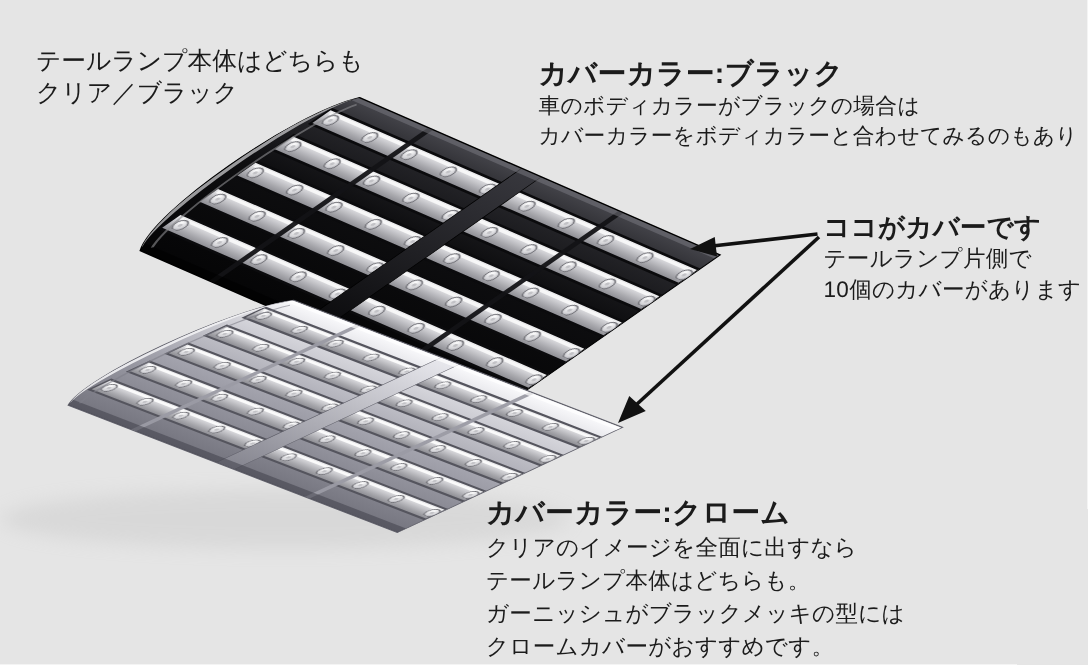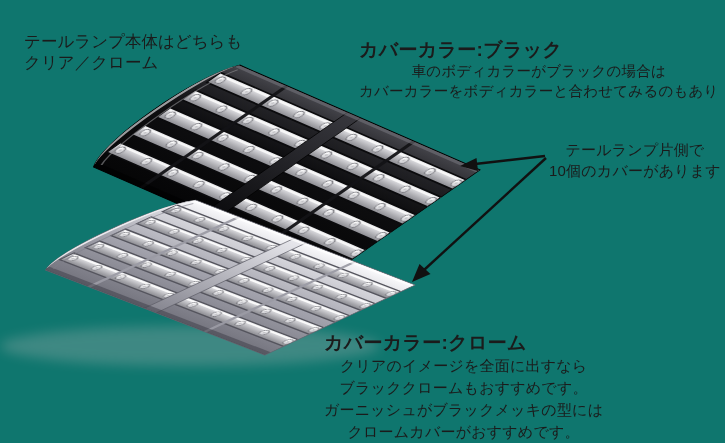--- a/index.html
+++ b/index.html
@@ -1,27 +1,27 @@
 <!DOCTYPE html>
 <html><head>
 <meta charset="utf-8">
 <style>
   html,body{margin:0;padding:0;background:#ffffff;}
   .canvas{
     position:relative;
     width:725px;height:443px;
-    background:#0f766e;
+    background:#e5e5e5;
     overflow:hidden;
     font-family:"Liberation Sans","DejaVu Sans",sans-serif;
     color:#1b1b1b;
   }
   .art{position:absolute;left:0;top:0;width:725px;height:443px;}
   .note{position:absolute;white-space:nowrap;}
   .note .title{letter-spacing:.3px;font-weight:bold;}
-  .note .body{letter-spacing:.2px;text-align:center;}
+  .note .body{letter-spacing:.2px;}
 
   .note-both{left:24px;top:31px;font-size:16.5px;line-height:21px;}
   .note-black{left:359px;top:38px;}
   .note-black .title{font-size:19px;line-height:23px;}
   .note-black .body{font-size:14.5px;line-height:20px;}
   .note-callout{left:549px;top:140px;}
   .note-callout .title{font-size:17.5px;line-height:23px;}
   .note-callout .body{font-size:15px;line-height:20.5px;}
   .note-chrome{left:324px;top:318px;margin-top:12px;}
   .note-chrome .title{font-size:19px;line-height:25px;}
@@ -154,35 +154,36 @@
       </g>
       <g>
         <path d="M546,158 L424,270" stroke-width="2.4" fill="none"></path>
         <polygon points="412,282 419.5,264 430.5,274" stroke="none"></polygon>
       </g>
     </g>
   </svg>
 
   <div class="note note-both">
     <div>テールランプ本体はどちらも</div>
-    <div>クリア／クローム</div>
+    <div>クリア／ブラック</div>
   </div>
 
   <div class="note note-black">
     <div class="title">カバーカラー:ブラック</div>
     <div class="body">車のボディカラーがブラックの場合は</div>
     <div class="body">カバーカラーをボディカラーと合わせてみるのもあり</div>
   </div>
 
   <div class="note note-callout">
+    <div class="title">ココがカバーです</div>
     <div class="body">テールランプ片側で</div>
     <div class="body">10個のカバーがあります</div>
   </div>
 
   <div class="note note-chrome">
     <div class="title">カバーカラー:クローム</div>
     <div class="body">クリアのイメージを全面に出すなら</div>
-    <div class="body">ブラッククロームもおすすめです。</div>
+    <div class="body">テールランプ本体はどちらも。</div>
     <div class="body">ガーニッシュがブラックメッキの型には</div>
     <div class="body">クロームカバーがおすすめです。</div>
   </div>
 
 </div>
 
 </body></html>

